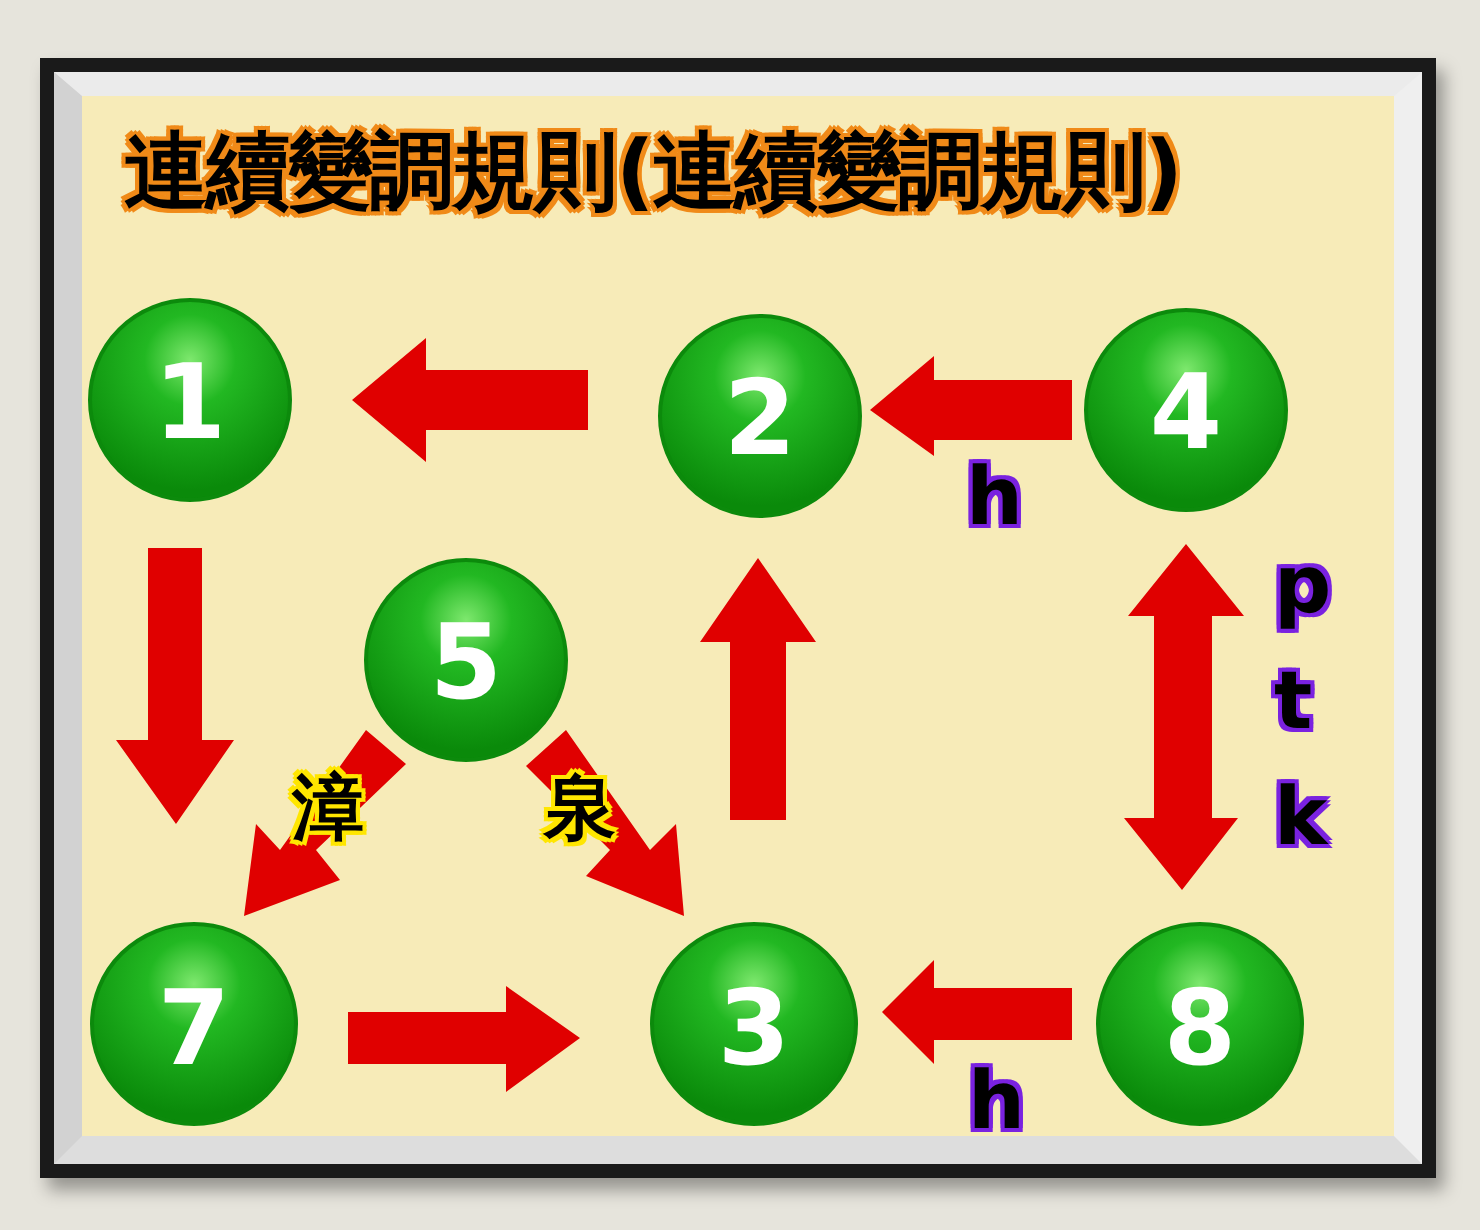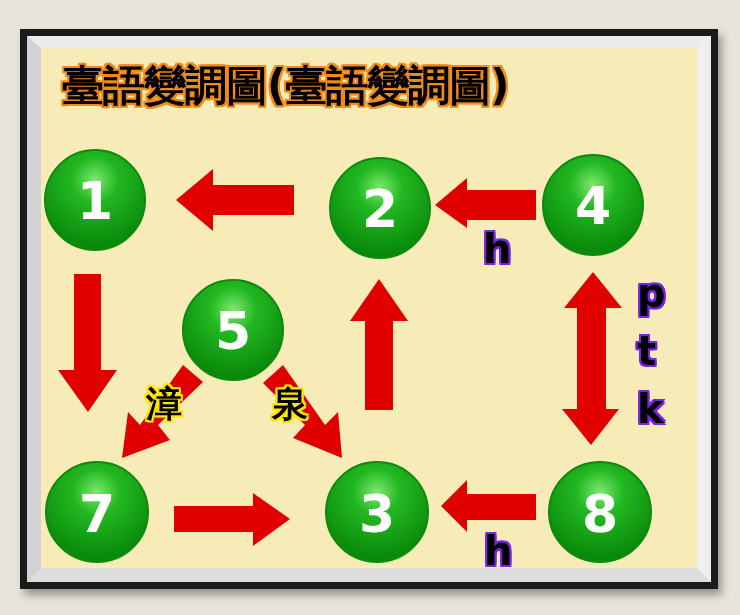--- a/index.html
+++ b/index.html
@@ -18,21 +18,21 @@
     text-shadow:2px 0 0 #ffe600,-2px 0 0 #ffe600,0 2px 0 #ffe600,0 -2px 0 #ffe600,2px 2px 0 #ffe600,-2px -2px 0 #ffe600,2px -2px 0 #ffe600,-2px 2px 0 #ffe600;}
 </style>
 </head>
 <body>
 
 <div class="frame"></div>
 <div class="mat"></div>
 <div class="mat-shade"></div>
 <div class="panel"></div>
 
-<div class="title">臺語變調圖(臺語變調圖)</div>
+<div class="title">連續變調規則(連續變調規則)</div>
 
 <svg class="diagram" width="740" height="615" viewBox="0 0 740 615">
   <defs>
     <radialGradient id="g" cx="50%" cy="30%" r="65%">
       <stop offset="0%" stop-color="#7ee86e"></stop>
       <stop offset="35%" stop-color="#22b822"></stop>
       <stop offset="100%" stop-color="#0a8a0a"></stop>
     </radialGradient>
   </defs>
 

